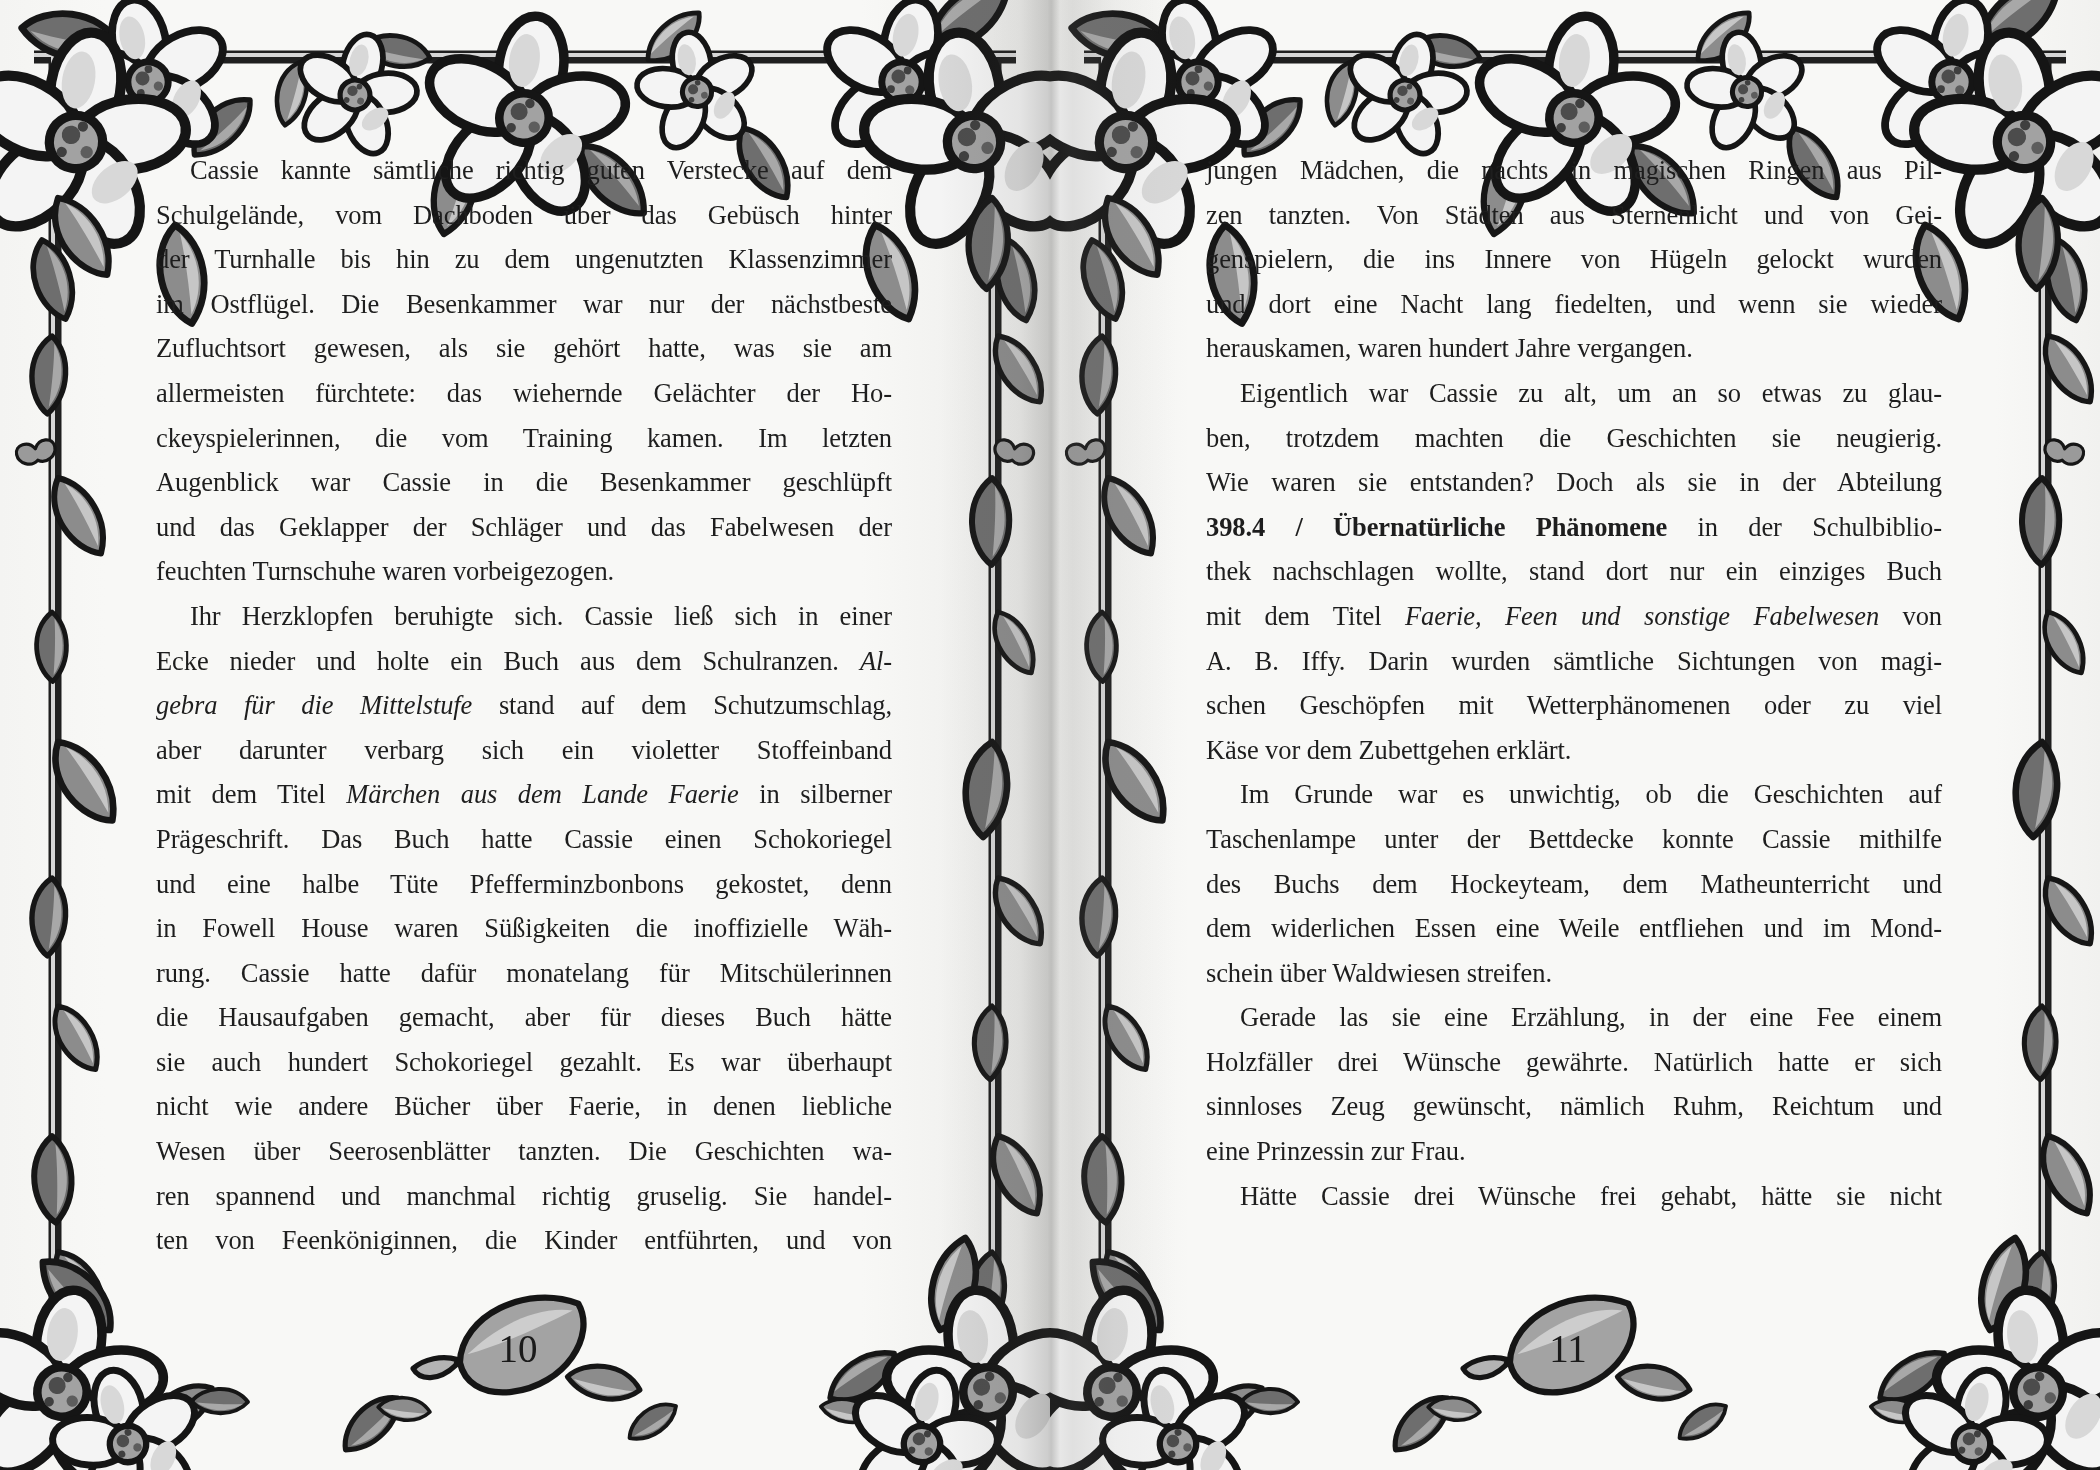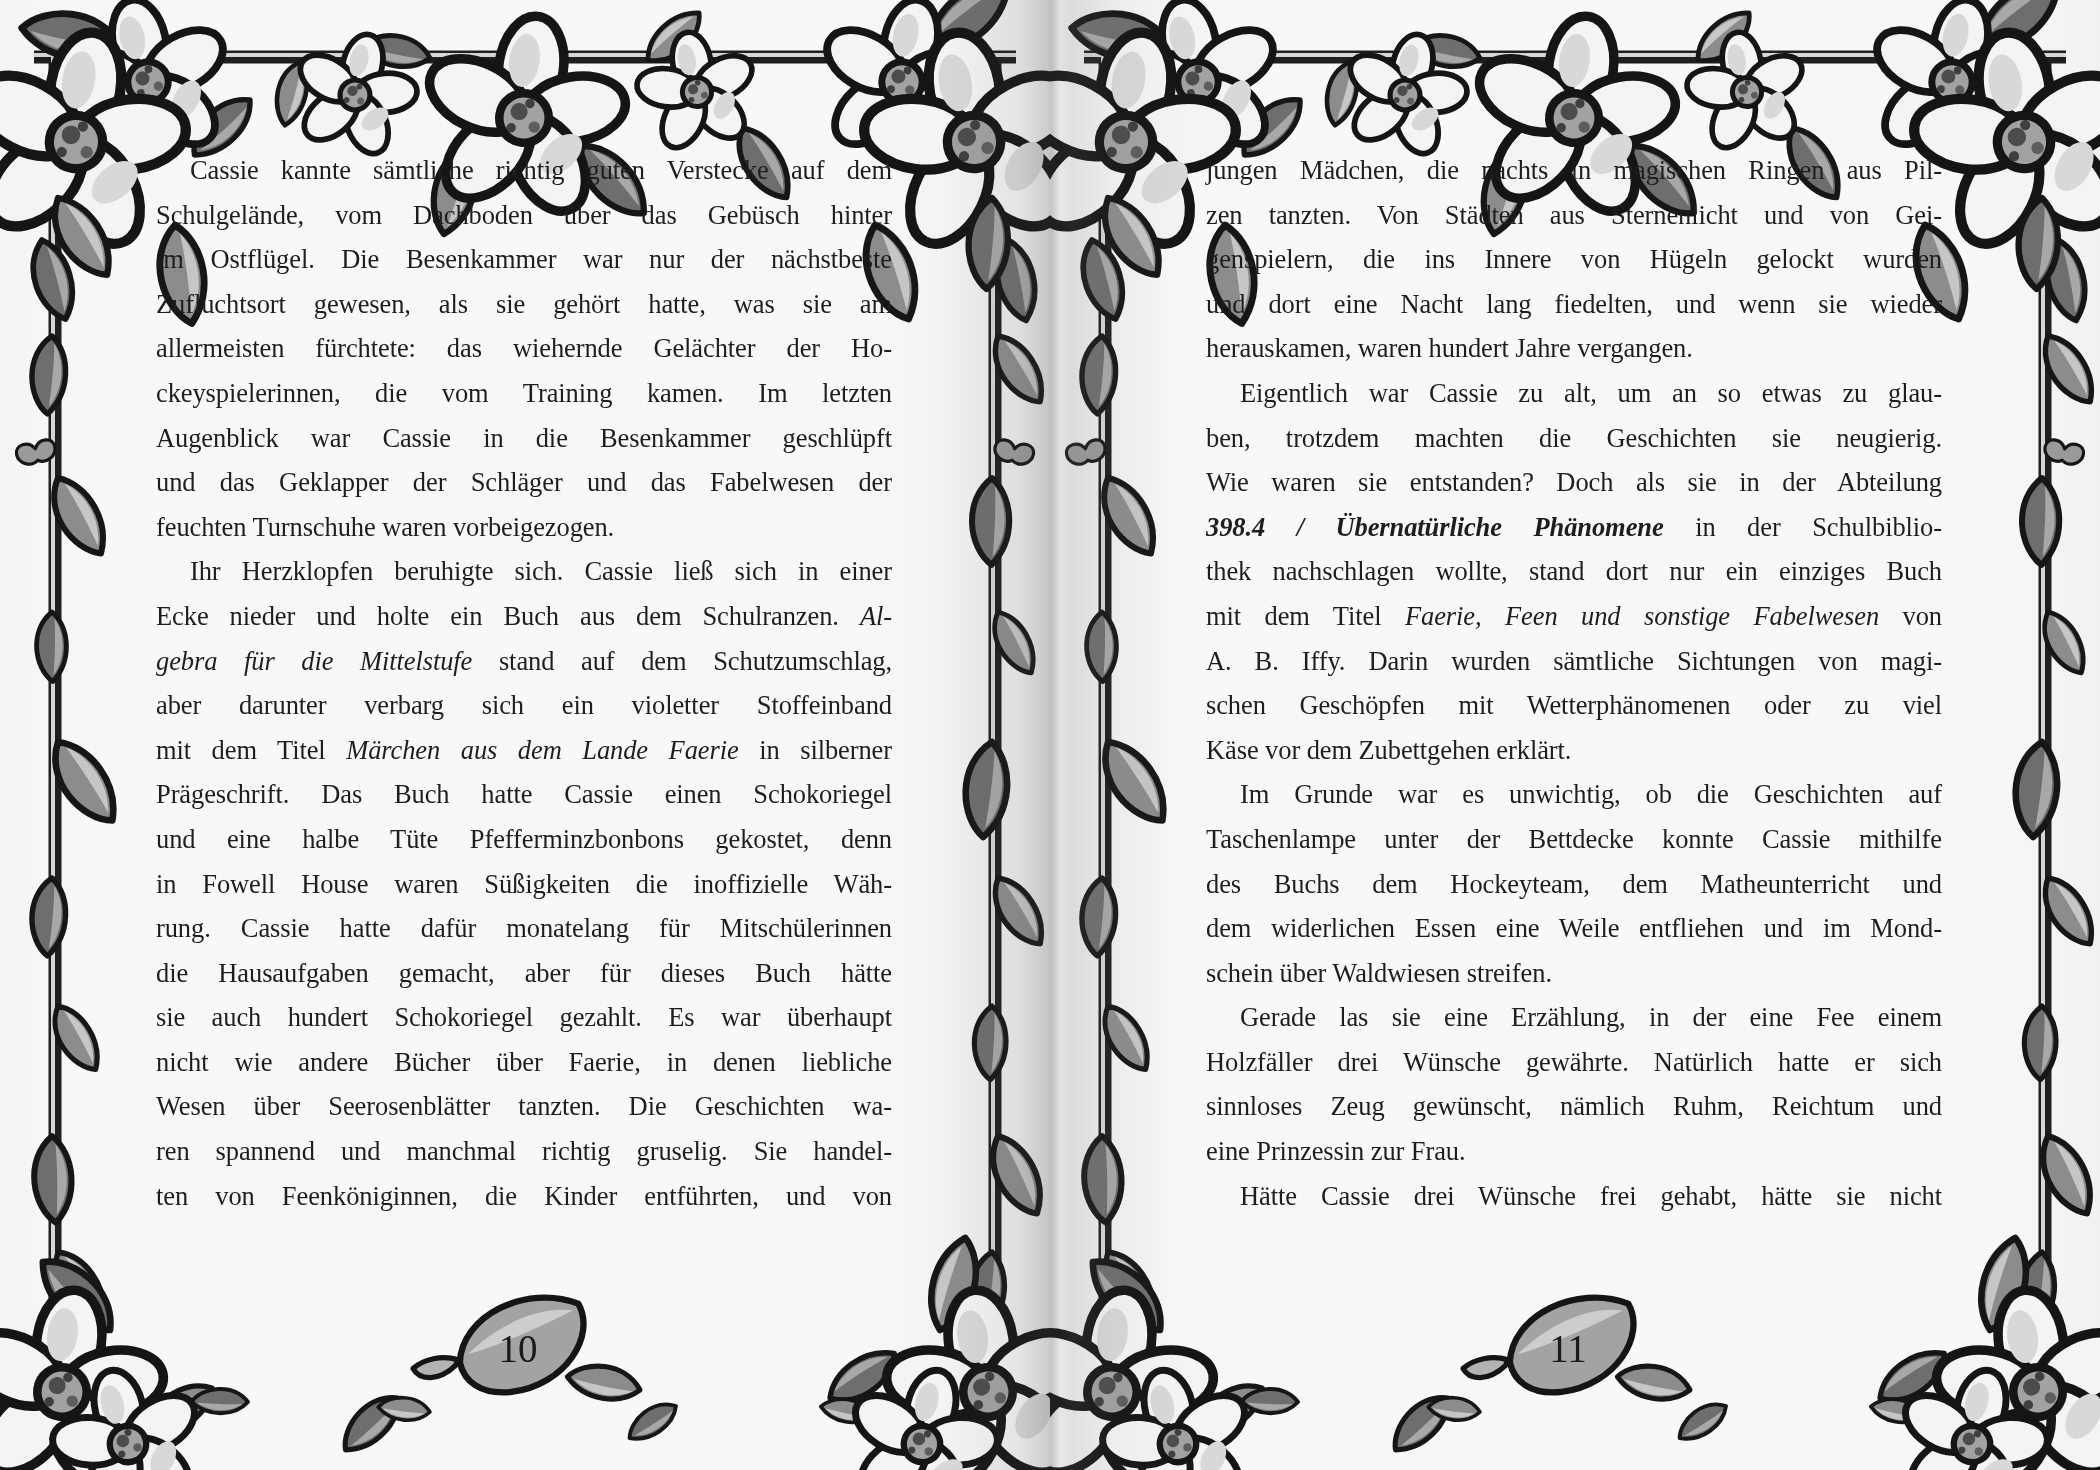--- a/index.html
+++ b/index.html
@@ -30,21 +30,21 @@
     color:#1e1e1e;
   }
   .line{
     font-size:26.5px;line-height:44.6px;
     text-align:justify;text-align-last:justify;
     letter-spacing:-0.1px;
   }
   .line.para-end{text-align:left;text-align-last:left;}
   .line.indent{text-indent:34px;}
   .line span.italic{font-style:italic;}
-  .line span.bolditalic{font-style:italic;font-weight:bold;}
+  .line span.bolditalic{font-weight:bold;}
   .page-num{
     position:absolute;top:1326px;left:478px;width:80px;z-index:4;
     text-align:center;font-size:39px;color:#1a1a1a;
   }
 </style>
 </head>
 <body>
 
 <svg width="0" height="0" style="position:absolute" aria-hidden="true">
   <defs>
@@ -160,20 +160,21 @@
 
 <div class="spread">
 
   <div class="page left">
     <svg class="border-svg" width="1050" height="1470" viewBox="0 0 1050 1470">
       <use href="#page-border"></use>
     </svg>
     <div class="text-block">
         <div class="line indent"><span>Cassie kannte sämtliche richtig guten Verstecke auf dem</span></div>
         <div class="line"><span>Schulgelände, vom Dachboden über das Gebüsch hinter</span></div>
+        <div class="line"><span>der Turnhalle bis hin zu dem ungenutzten Klassenzimmer</span></div>
         <div class="line"><span>im Ostflügel. Die Besenkammer war nur der nächstbeste</span></div>
         <div class="line"><span>Zufluchtsort gewesen, als sie gehört hatte, was sie am</span></div>
         <div class="line"><span>allermeisten fürchtete: das wiehernde Gelächter der Ho-</span></div>
         <div class="line"><span>ckeyspielerinnen, die vom Training kamen. Im letzten</span></div>
         <div class="line"><span>Augenblick war Cassie in die Besenkammer geschlüpft</span></div>
         <div class="line"><span>und das Geklapper der Schläger und das Fabelwesen der</span></div>
         <div class="line para-end"><span>feuchten Turnschuhe waren vorbeigezogen.</span></div>
         <div class="line indent"><span>Ihr Herzklopfen beruhigte sich. Cassie ließ sich in einer</span></div>
         <div class="line"><span>Ecke nieder und holte ein Buch aus dem Schulranzen. </span><span class="italic">Al-</span></div>
         <div class="line"><span class="italic">gebra für die Mittelstufe</span><span> stand auf dem Schutzumschlag,</span></div>

